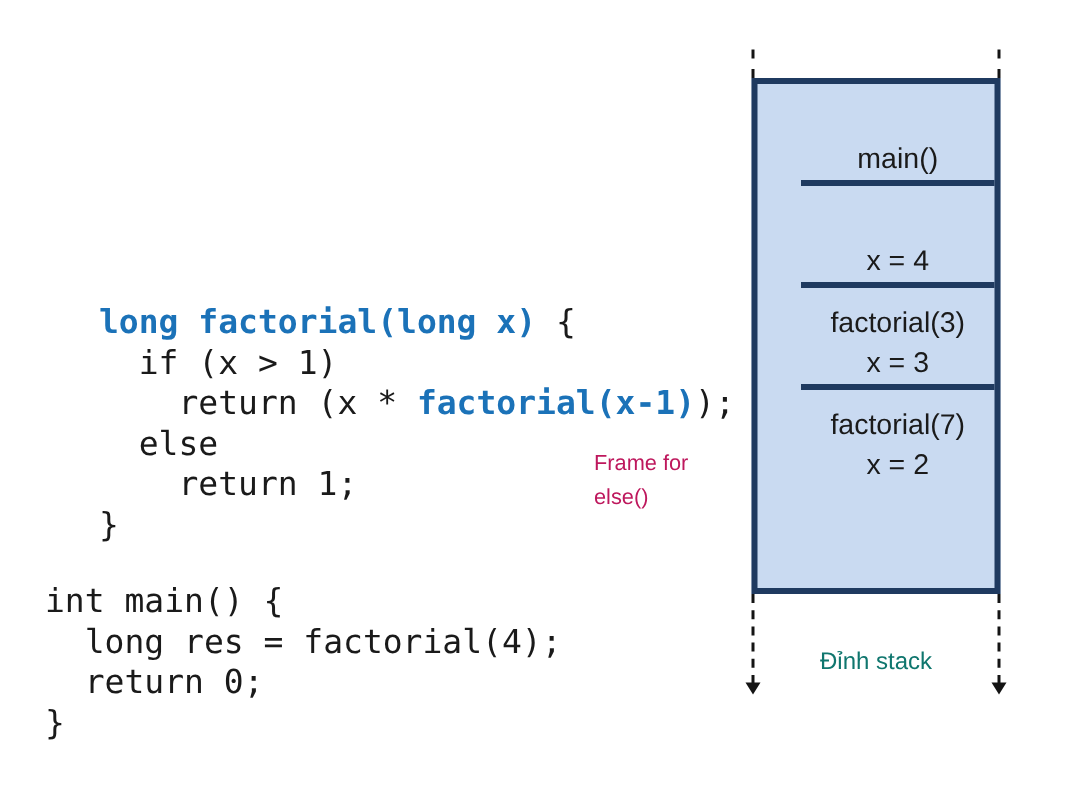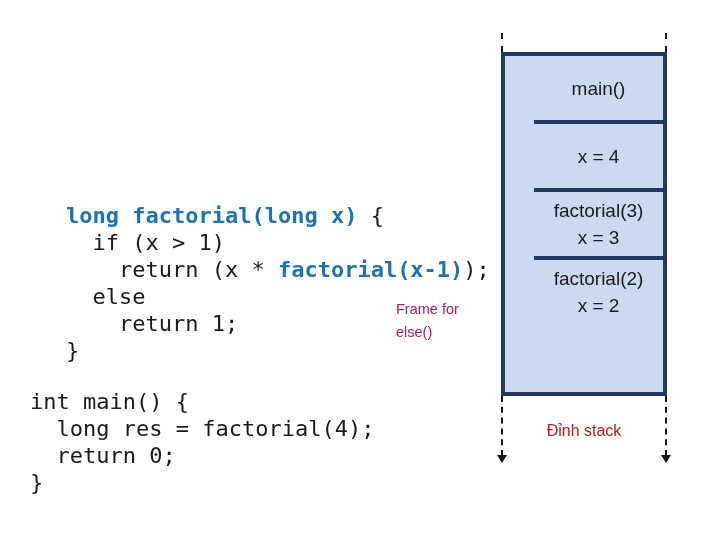--- a/index.html
+++ b/index.html
@@ -75,21 +75,21 @@
     display: flex;
     flex-direction: column;
   }
   .frame {
     height: 64px;
     box-sizing: content-box;
     border-bottom: 4px solid var(--frame-border);
     display: flex;
     flex-direction: column;
     align-items: center;
-    justify-content: center;
+    justify-content: flex-end;
     color: #1A1A1A;
     font-size: 19px;
     line-height: 27px;
     margin-left: 29px;
   }
   .frame:last-child { border-bottom: none; }
   .frame-sub:empty { display: none; }
 
   .arrowhead {
     position: absolute;
@@ -98,26 +98,26 @@
     border-left: 5px solid transparent;
     border-right: 5px solid transparent;
     border-top: 8px solid #141414;
     top: 422px;
   }
   .arrow-bl { left: -4px; }
   .arrow-br { right: -4px; }
 
   .stack-bottom-label {
     position: absolute;
-    top: 389px;
+    top: 400px;
     left: 0;
     width: 100%;
     text-align: center;
     font-size: 16px;
-    color: #b91c1c;
+    color: #0f766e;
   }
 </style>
 </head>
 <body>
 
 <div style="position:absolute; inset:0;">
 
   <pre class="code" id="code-factorial"><div class="code-line"><span class="seg-kw">long factorial(long x)</span><span> {</span></div><div class="code-line"><span>  if (x &gt; 1)</span></div><div class="code-line"><span>    return (x * </span><span class="seg-kw">factorial(x-1)</span><span>);</span></div><div class="code-line"><span>  else</span></div><div class="code-line"><span>    return 1;</span></div><div class="code-line"><span>}</span></div></pre>
 
   <div class="annotation">
@@ -137,21 +137,21 @@
 
       </div>
       <div class="frame">
         <div class="frame-sub">x = 4</div>
       </div>
       <div class="frame">
         <div class="frame-title">factorial(3)</div>
         <div class="frame-sub">x = 3</div>
       </div>
       <div class="frame">
-        <div class="frame-title">factorial(2)</div>
+        <div class="frame-title">factorial(7)</div>
         <div class="frame-sub">x = 2</div>
       </div>
     </div>
 
     <div class="dash dash-bl"></div>
     <div class="dash dash-br"></div>
     <div class="arrowhead arrow-bl"></div>
     <div class="arrowhead arrow-br"></div>
 
     <div class="stack-bottom-label">Đỉnh stack</div>

